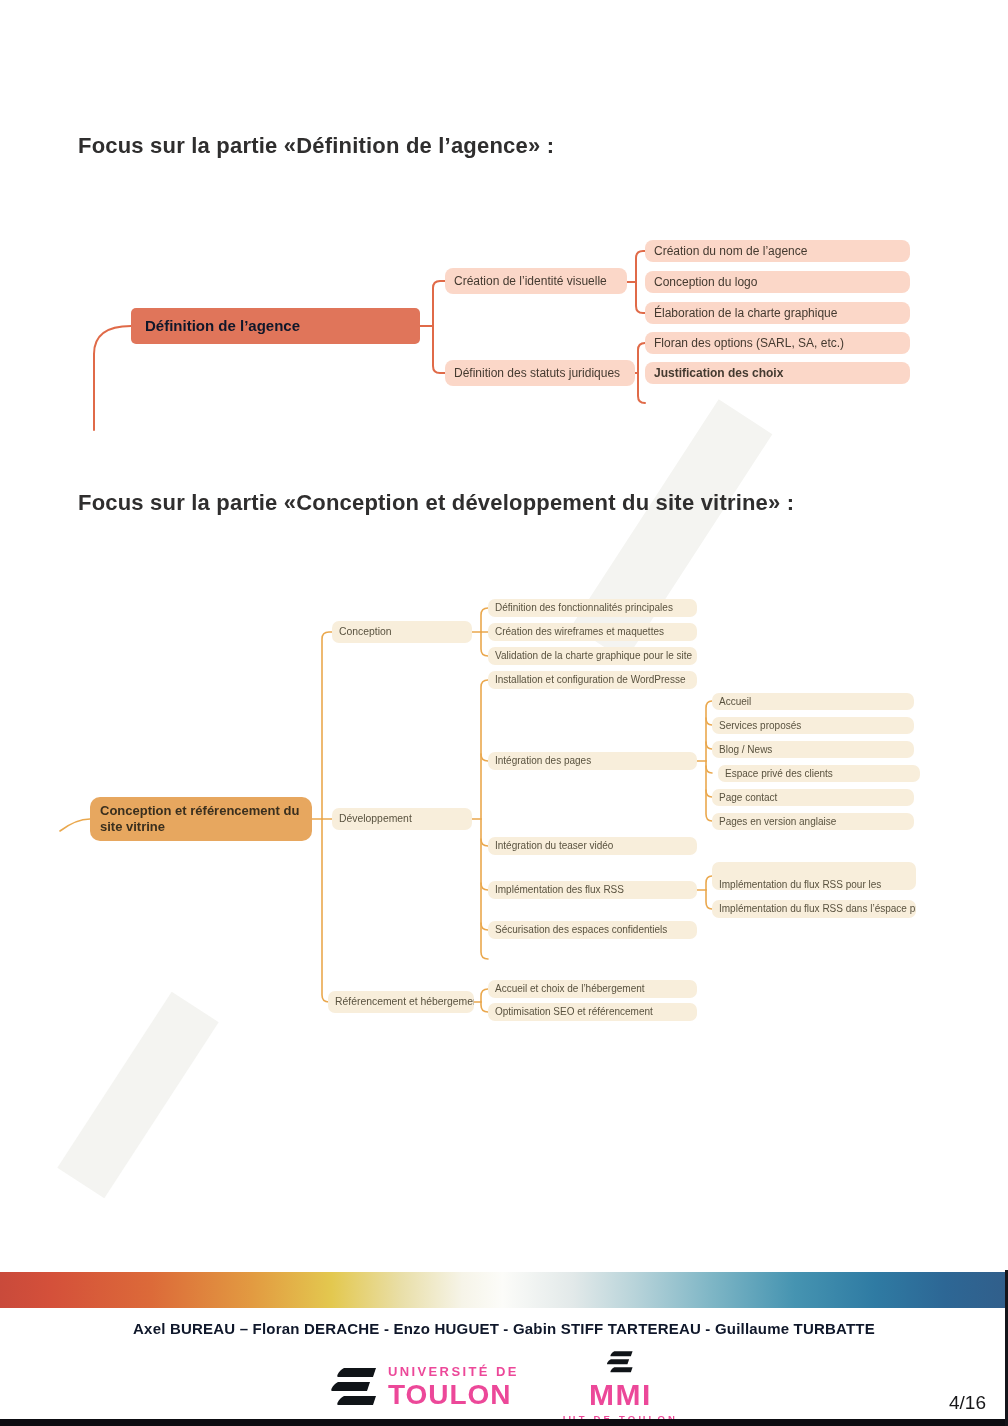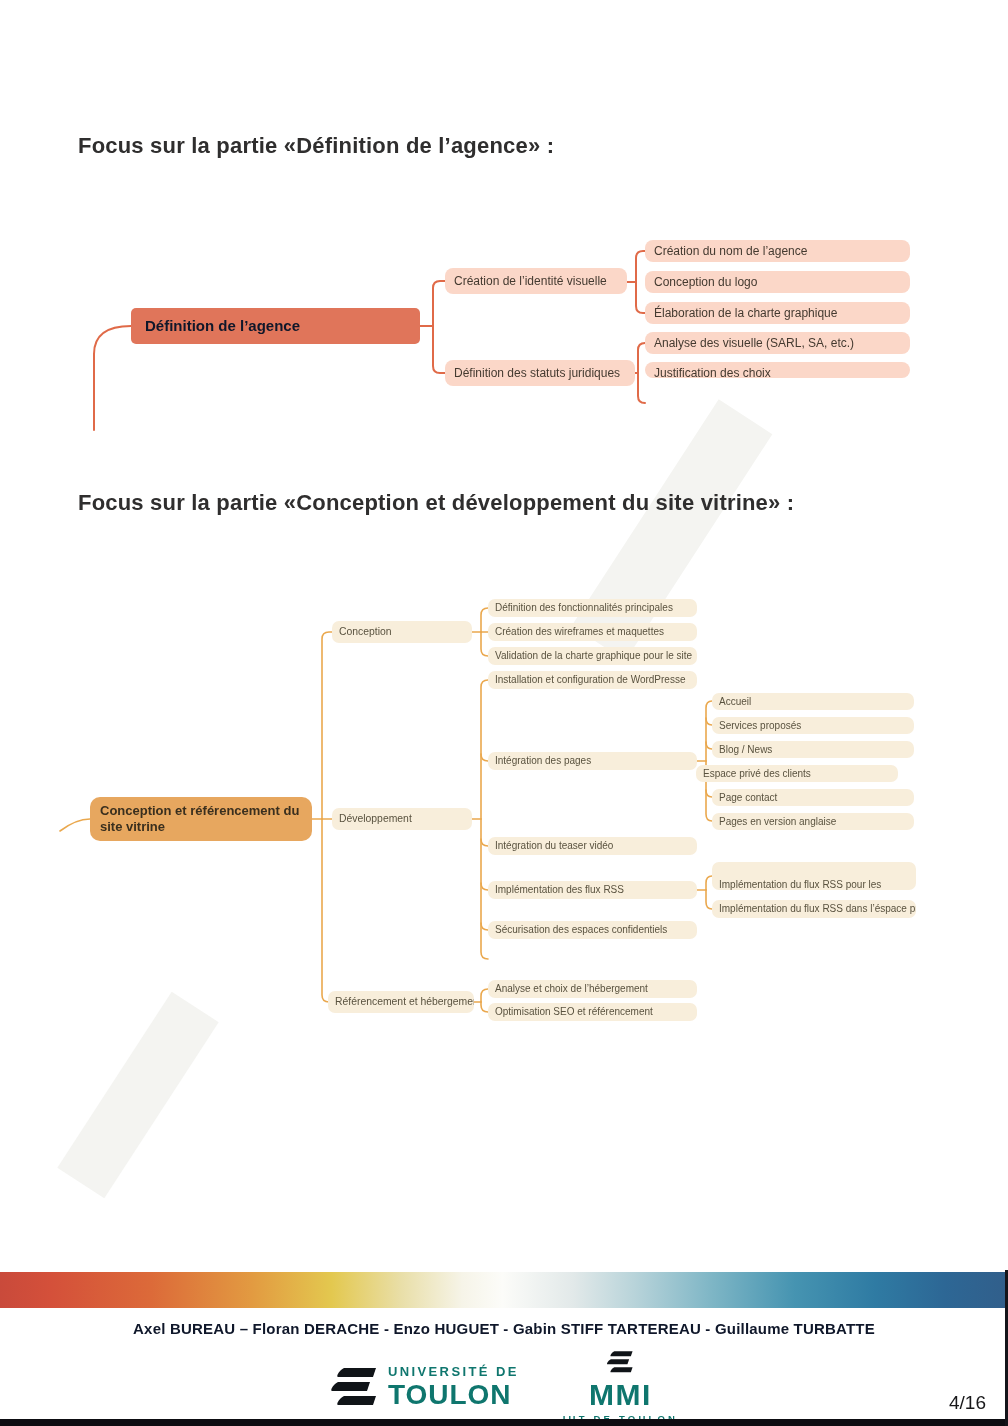--- a/index.html
+++ b/index.html
@@ -26,21 +26,21 @@
   svg.wires{position:absolute;left:0;top:0;pointer-events:none;}
   
   .rainbow{position:absolute;left:0;top:1272px;width:1005px;height:36px;
     background:linear-gradient(90deg,#c94a3b 0%,#d4503a 5%,#dc6a39 15%,#e29a41 25%,#e3c84f 33%,
       #e9dfa9 40%,#f6f4e8 46%,#fcfcf9 50%,#e2e9e9 57%,#b9d4da 63%,#7db5c5 71%,#4694b1 79%,
       #2f7ba3 87%,#2d6795 94%,#315f8b 100%);}
   .authors{position:absolute;left:0;top:1320px;width:100%;text-align:center;font-size:15px;
            font-weight:700;color:#0f172a;letter-spacing:.2px;}
   .logos{position:absolute;left:0;top:1350px;width:100%;display:flex;justify-content:center;
          align-items:center;gap:44px;}
-  .logo{display:flex;align-items:center;gap:10px;color:#0f766e;}
+  .logo{display:flex;align-items:center;gap:10px;color:#ec4899;}
   .ut-text{display:flex;flex-direction:column;line-height:1;}
   .ut-line1{font-size:13px;font-weight:700;letter-spacing:2.4px;}
   .ut-line2{font-size:28px;font-weight:800;letter-spacing:1px;margin-top:3px;}
   .mmi-col{display:flex;flex-direction:column;line-height:1;}
   .mmi-row{display:flex;align-items:center;gap:6px;flex-direction:column;}
   .mmi-name{font-size:30px;font-weight:800;letter-spacing:1.5px;}
   .mmi-sub{font-size:9.5px;font-weight:700;letter-spacing:3.2px;margin-top:4px;}
   .pagenum{position:absolute;right:22px;top:1392px;font-size:19px;color:#18181a;}
   .bottombar{position:absolute;left:0;top:1419px;width:100%;height:7px;background:#0d0d12;}
   .rightedge{position:absolute;right:0;top:1270px;width:3px;height:156px;background:#14141a;}
@@ -101,50 +101,50 @@
       <path d="M481 1002 L481 1005 Q481 1012 488 1012"></path>
     </g>
   </svg>
 
   <div class="node m1-root" style="left:131px;top:308px;width:289px;height:36px;">Définition de l’agence</div>
   <div class="node m1-node m1-branch" style="left:445px;top:268px;width:182px;height:26px;">Création de l’identité visuelle</div>
   <div class="node m1-node m1-branch" style="left:445px;top:360px;width:190px;height:26px;">Définition des statuts juridiques</div>
   <div class="node m1-node m1-leaf" style="left:645px;top:240px;width:265px;height:22px;">Création du nom de l’agence</div>
   <div class="node m1-node m1-leaf" style="left:645px;top:271px;width:265px;height:22px;">Conception du logo</div>
   <div class="node m1-node m1-leaf" style="left:645px;top:302px;width:265px;height:22px;">Élaboration de la charte graphique</div>
-  <div class="node m1-node m1-leaf" style="left:645px;top:332px;width:265px;height:22px;">Analyse des visuelle (SARL, SA, etc.)</div>
-  <div class="node m1-node m1-leaf" style="left:645px;top:362px;width:265px;height:16px;">Justification des choix</div>
+  <div class="node m1-node m1-leaf" style="left:645px;top:332px;width:265px;height:22px;">Floran des options (SARL, SA, etc.)</div>
+  <div class="node m1-node m1-leaf" style="left:645px;top:362px;width:265px;height:22px;font-weight:bold;">Justification des choix</div>
 
   <div class="node m2-root" style="left:90px;top:797px;width:222px;height:44px;">Conception et référencement du site vitrine</div>
 
   <div class="node m2-node m2-l1" style="left:332px;top:621px;width:140px;height:22px;">Conception</div>
   <div class="node m2-node m2-l1" style="left:332px;top:808px;width:140px;height:22px;">Développement</div>
   <div class="node m2-node m2-l1" style="left:328px;top:991px;width:146px;height:22px;">Référencement et hébergement</div>
 
   <div class="node m2-node m2-one" style="left:488px;top:599px;width:209px;height:18px;">Définition des fonctionnalités principales</div>
   <div class="node m2-node m2-one" style="left:488px;top:623px;width:209px;height:18px;">Création des wireframes et maquettes</div>
   <div class="node m2-node m2-one" style="left:488px;top:647px;width:209px;height:18px;">Validation de la charte graphique pour le site</div>
 
   <div class="node m2-node m2-one" style="left:488px;top:671px;width:209px;height:18px;">Installation et configuration de WordPresse</div>
   <div class="node m2-node m2-one" style="left:488px;top:752px;width:209px;height:18px;">Intégration des pages</div>
   <div class="node m2-node m2-one" style="left:488px;top:837px;width:209px;height:18px;">Intégration du teaser vidéo</div>
   <div class="node m2-node m2-one" style="left:488px;top:881px;width:209px;height:18px;">Implémentation des flux RSS</div>
   <div class="node m2-node m2-one" style="left:488px;top:921px;width:209px;height:18px;">Sécurisation des espaces confidentiels</div>
 
   <div class="node m2-node m2-page" style="left:712px;top:693px;width:202px;height:17px;">Accueil</div>
   <div class="node m2-node m2-page" style="left:712px;top:717px;width:202px;height:17px;">Services proposés</div>
   <div class="node m2-node m2-page" style="left:712px;top:741px;width:202px;height:17px;">Blog / News</div>
-  <div class="node m2-node m2-page" style="left:696px;top:765px;width:202px;height:17px;">Espace privé des clients</div>
+  <div class="node m2-node m2-page" style="left:718px;top:765px;width:202px;height:17px;">Espace privé des clients</div>
   <div class="node m2-node m2-page" style="left:712px;top:789px;width:202px;height:17px;">Page contact</div>
   <div class="node m2-node m2-page" style="left:712px;top:813px;width:202px;height:17px;">Pages en version anglaise</div>
 
   <div class="node m2-node m2-two" style="left:712px;top:862px;width:204px;height:28px;">Implémentation du flux RSS pour les nouveautés su site</div>
   <div class="node m2-node m2-one" style="left:712px;top:900px;width:204px;height:18px;">Implémentation du flux RSS dans l’éspace privé</div>
 
-  <div class="node m2-node m2-one" style="left:488px;top:980px;width:209px;height:18px;">Analyse et choix de l’hébergement</div>
+  <div class="node m2-node m2-one" style="left:488px;top:980px;width:209px;height:18px;">Accueil et choix de l’hébergement</div>
   <div class="node m2-node m2-one" style="left:488px;top:1003px;width:209px;height:18px;">Optimisation SEO et référencement</div>
 
   <div class="rainbow"></div>
 
   <div class="authors">Axel BUREAU – Floran DERACHE - Enzo HUGUET - Gabin STIFF TARTEREAU - Guillaume TURBATTE</div>
 
   <div class="logos">
     <div class="logo">
       <svg width="48" height="42" viewBox="0 0 48 42">
         <g fill="#101418">

